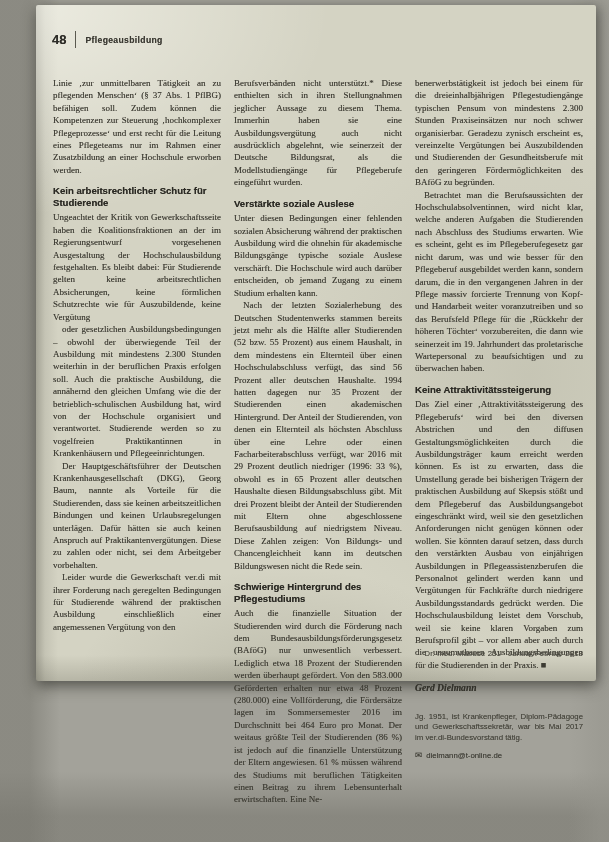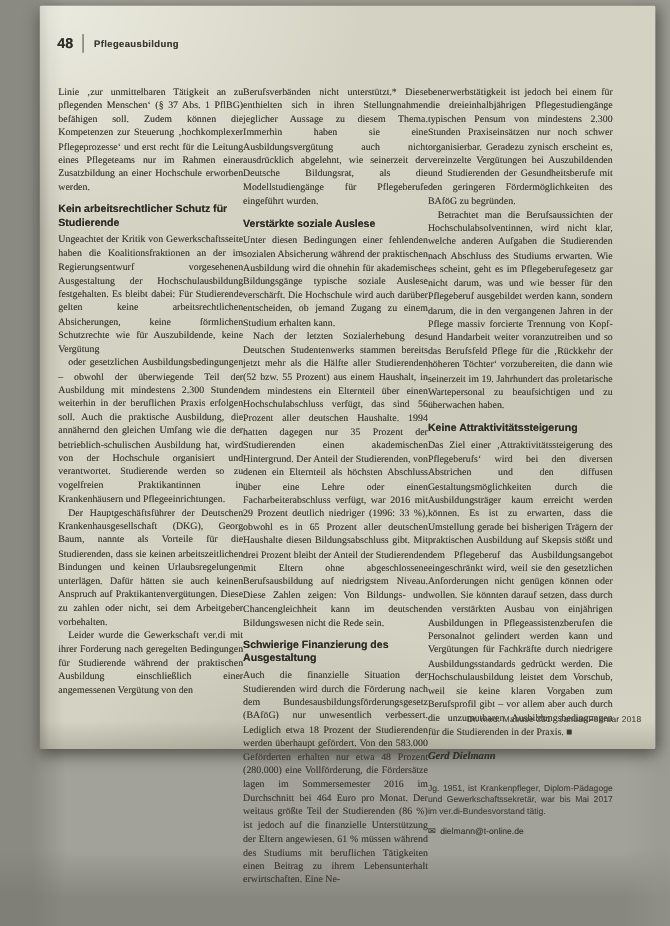--- a/index.html
+++ b/index.html
@@ -26,21 +26,21 @@
       linear-gradient(90deg, rgba(85,84,74,.38) 0px, rgba(85,84,74,.12) 9px, rgba(85,84,74,0) 22px),
       linear-gradient(0deg, rgba(105,104,90,.28) 0px, rgba(105,104,90,0) 26px),
       #d4d3c3;
     box-shadow:0 6px 14px rgba(40,40,34,.5), 4px 0 10px rgba(40,40,34,.25);
     border-radius:2px;
   }
   .header{position:absolute;top:26px;left:16px;display:flex;align-items:center;gap:9px;}
   .pageno{font-size:13px;font-weight:bold;color:#2e2d28;text-shadow:0 0 .5px rgba(46,45,40,.7);}
   .header-rule{width:1px;height:17px;background:#5a594f;}
   .section-label{font-size:8.6px;font-weight:bold;color:#3a3932;letter-spacing:.35px;text-shadow:0 0 .5px rgba(58,57,50,.6);}
-  .cols{position:absolute;top:72px;left:17px;width:530px;display:flex;}
+  .cols{position:absolute;top:72px;left:17px;width:530px;display:flex;gap:13px;}
   .col{width:168px;flex:0 0 168px;}
   .col p{
     margin:0;font-family:"Liberation Serif",serif;font-size:9px;line-height:12.4px;
     color:#3c3b33;text-align:justify;text-justify:inter-word;hyphens:auto;overflow-wrap:break-word;
     text-shadow:0 0 .55px rgba(66,64,54,.6);
   }
   .col p + p{text-indent:9px;}
   .col h2{
     font-family:"Liberation Sans",sans-serif;font-weight:bold;font-size:9.6px;line-height:11.6px;
     color:#2b2a24;margin:9px 0 3px 0;text-shadow:0 0 .5px rgba(43,42,36,.65);
@@ -79,21 +79,21 @@
         <p>Ungeachtet der Kritik von Gewerkschaftsseite haben die Koalitionsfraktionen an der im Regierungsentwurf vorgesehenen Ausgestaltung der Hochschulausbildung festgehalten. Es bleibt dabei: Für Studierende gelten keine arbeitsrechtlichen Absicherungen, keine förmlichen Schutzrechte wie für Auszubildende, keine Vergütung</p>
         <p>oder gesetzlichen Ausbildungsbedingungen – obwohl der überwiegende Teil der Ausbildung mit mindestens 2.300 Stunden weiterhin in der beruflichen Praxis erfolgen soll. Auch die praktische Ausbildung, die annähernd den gleichen Umfang wie die der betrieblich-schulischen Ausbildung hat, wird von der Hochschule organisiert und verantwortet. Studierende werden so zu vogelfreien Praktikantinnen in Krankenhäusern und Pflegeeinrichtungen.</p>
         <p>Der Hauptgeschäftsführer der Deutschen Krankenhausgesellschaft (DKG), Georg Baum, nannte als Vorteile für die Studierenden, dass sie keinen arbeitszeitlichen Bindungen und keinen Urlaubsregelungen unterlägen. Dafür hätten sie auch keinen Anspruch auf Praktikantenvergütungen. Diese zu zahlen oder nicht, sei dem Arbeitgeber vorbehalten.</p>
         <p>Leider wurde die Gewerkschaft ver.di mit ihrer Forderung nach geregelten Bedingungen für Studierende während der praktischen Ausbildung einschließlich einer angemessenen Vergütung von den</p>
       </div>
     <div class="col">
         <p>Berufsverbänden nicht unterstützt.* Diese enthielten sich in ihren Stellungnahmen jeglicher Aussage zu diesem Thema. Immerhin haben sie eine Ausbildungsvergütung auch nicht ausdrücklich abgelehnt, wie seinerzeit der Deutsche Bildungsrat, als die Modellstudiengänge für Pflegeberufe eingeführt wurden.</p>
         <h2>Verstärkte soziale Auslese</h2>
         <p>Unter diesen Bedingungen einer fehlenden sozialen Absicherung während der praktischen Ausbildung wird die ohnehin für akademische Bildungsgänge typische soziale Auslese verschärft. Die Hochschule wird auch darüber entscheiden, ob jemand Zugang zu einem Studium erhalten kann.</p>
         <p>Nach der letzten Sozialerhebung des Deutschen Studentenwerks stammen bereits jetzt mehr als die Hälfte aller Studierenden (52 bzw. 55 Prozent) aus einem Haushalt, in dem mindestens ein Elternteil über einen Hochschulabschluss verfügt, das sind 56 Prozent aller deutschen Haushalte. 1994 hatten dagegen nur 35 Prozent der Studierenden einen akademischen Hintergrund. Der Anteil der Studierenden, von denen ein Elternteil als höchsten Abschluss über eine Lehre oder einen Facharbeiterabschluss verfügt, war 2016 mit 29 Prozent deutlich niedriger (1996: 33 %), obwohl es in 65 Prozent aller deutschen Haushalte diesen Bildungsabschluss gibt. Mit drei Prozent bleibt der Anteil der Studierenden mit Eltern ohne abgeschlossene Berufsausbildung auf niedrigstem Niveau. Diese Zahlen zeigen: Von Bildungs- und Chancengleichheit kann im deutschen Bildungswesen nicht die Rede sein.</p>
-        <h2>Schwierige Finanzierung des Ausgestaltung</h2>
+        <h2>Schwierige Hintergrund des Pflegestudiums</h2>
         <p>Auch die finanzielle Situation der Studierenden wird durch die Förderung nach dem Bundesausbildungsförderungsgesetz (BAföG) nur unwesentlich verbessert. Lediglich etwa 18 Prozent der Studierenden werden überhaupt gefördert. Von den 583.000 Geförderten erhalten nur etwa 48 Prozent (280.000) eine Vollförderung, die Fördersätze lagen im Sommersemester 2016 im Durchschnitt bei 464 Euro pro Monat. Der weitaus größte Teil der Studierenden (86 %) ist jedoch auf die finanzielle Unterstützung der Eltern angewiesen. 61 % müssen während des Studiums mit beruflichen Tätigkeiten einen Beitrag zu ihrem Lebensunterhalt erwirtschaften. Eine Ne-</p>
       </div>
     <div class="col">
         <p>benerwerbstätigkeit ist jedoch bei einem für die dreieinhalbjährigen Pflegestudiengänge typischen Pensum von mindestens 2.300 Stunden Praxiseinsätzen nur noch schwer organisierbar. Geradezu zynisch erscheint es, vereinzelte Vergütungen bei Auszubildenden und Studierenden der Gesundheitsberufe mit den geringeren Fördermöglichkeiten des BAföG zu begründen.</p>
         <p>Betrachtet man die Berufsaussichten der Hochschulabsolventinnen, wird nicht klar, welche anderen Aufgaben die Studierenden nach Abschluss des Studiums erwarten. Wie es scheint, geht es im Pflegeberufegesetz gar nicht darum, was und wie besser für den Pflegeberuf ausgebildet werden kann, sondern darum, die in den vergangenen Jahren in der Pflege massiv forcierte Trennung von Kopf- und Handarbeit weiter voranzutreiben und so das Berufsfeld Pflege für die ‚Rückkehr der höheren Töchter‘ vorzubereiten, die dann wie seinerzeit im 19. Jahrhundert das proletarische Wartepersonal zu beaufsichtigen und zu überwachen haben.</p>
         <h2>Keine Attraktivitätssteigerung</h2>
         <p>Das Ziel einer ‚Attraktivitätssteigerung des Pflegeberufs‘ wird bei den diversen Abstrichen und den diffusen Gestaltungsmöglichkeiten durch die Ausbildungsträger kaum erreicht werden können. Es ist zu erwarten, dass die Umstellung gerade bei bisherigen Trägern der praktischen Ausbildung auf Skepsis stößt und dem Pflegeberuf das Ausbildungsangebot eingeschränkt wird, weil sie den gesetzlichen Anforderungen nicht genügen können oder wollen. Sie könnten darauf setzen, dass durch den verstärkten Ausbau von einjährigen Ausbildungen in Pflegeassistenzberufen die Personalnot gelindert werden kann und Vergütungen für Fachkräfte durch niedrigere Ausbildungsstandards gedrückt werden. Die Hochschulausbildung leistet dem Vorschub, weil sie keine klaren Vorgaben zum Berufsprofil gibt – vor allem aber auch durch die unzumutbaren Ausbildungsbedingungen für die Studierenden in der Praxis. ■</p>
         <div class="author-name">Gerd Dielmann</div>
         <div class="author-bio">Jg. 1951, ist Krankenpfleger, Diplom-Pädagoge und Gewerkschaftssekretär, war bis Mai 2017 im ver.di-Bundesvorstand tätig.</div>
         <div class="author-email"><span class="mail-icon">✉</span><span>dielmann@t-online.de</span></div>

